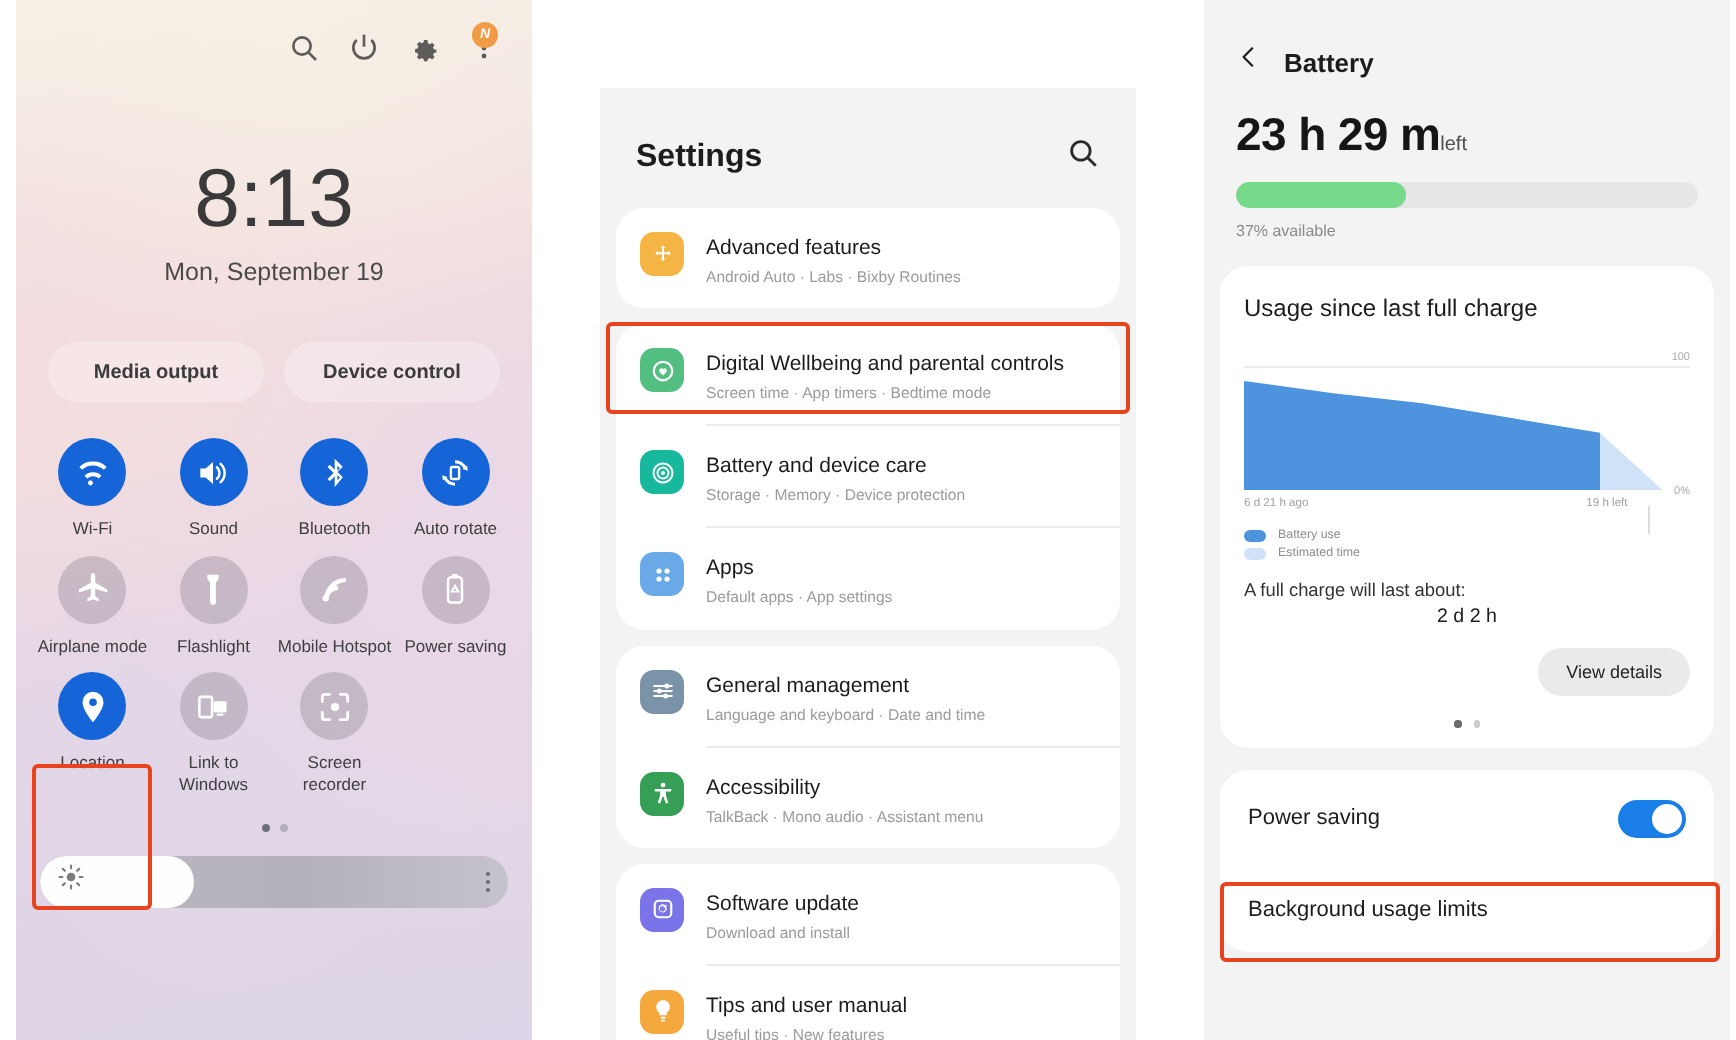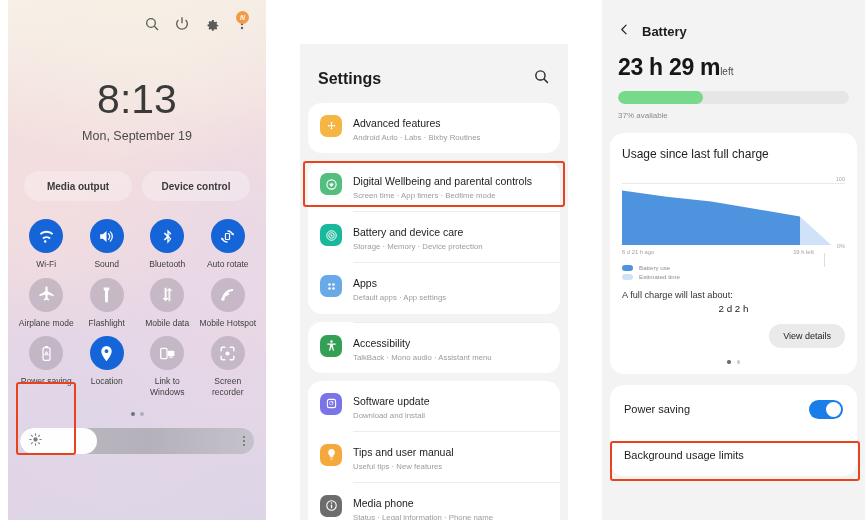--- a/index.html
+++ b/index.html
@@ -249,30 +249,20 @@
             <svg width="19" height="19" viewBox="0 0 24 24" fill="#ffffff">
               <path d="M8.4 3h7.2v2.6l-1.8 2.4v12.6a1.4 1.4 0 0 1-1.4 1.4h-.8a1.4 1.4 0 0 1-1.4-1.4V8L8.4 5.6V3z"></path>
               <g stroke="#fff" stroke-width="1.2" stroke-linecap="round">
                 <line x1="9.6" y1="4.3" x2="9.6" y2="5.1"></line>
                 <line x1="12" y1="4.3" x2="12" y2="5.1"></line>
                 <line x1="14.4" y1="4.3" x2="14.4" y2="5.1"></line>
               </g>
             </svg>
           </div>
           <div class="qs-label">Flashlight</div>
-        </div>
-        <div class="qs-tile">
-          <div class="qs-circle off">
-            <svg width="19" height="19" viewBox="0 0 24 24" fill="#ffffff">
-              <path d="M8.4 3.4v13.1H5.6l4 4.1 4-4.1h-2.8V3.4H8.4z"></path>
-              <path d="M15.6 20.6V7.5h2.8l-4-4.1-4 4.1h2.8v13.1h2.4z" opacity="0.85"></path>
-            </svg>
-          </div>
-          <div class="qs-label">Mobile
-data</div>
         </div>
         <div class="qs-tile">
           <div class="qs-circle off">
             <svg width="19" height="19" viewBox="0 0 24 24" fill="#ffffff">
               <path d="M5 19a14 14 0 0 1 14-14v2.6A11.4 11.4 0 0 0 7.6 19H5z"></path>
               <path d="M5 19a9 9 0 0 1 9-9v2.6A6.4 6.4 0 0 0 7.6 19H5z"></path>
               <circle cx="6.1" cy="17.9" r="2"></circle>
             </svg>
           </div>
           <div class="qs-label">Mobile
@@ -406,20 +396,37 @@
                   <circle cx="15.2" cy="8.8" r="2.1"></circle>
                   <circle cx="8.8" cy="15.2" r="2.1"></circle>
                   <circle cx="15.2" cy="15.2" r="2.1"></circle>
                 </g>
               </svg>
             </span>
             <span class="set-txt"><span class="set-name">Apps</span><span class="set-sub" style="display:block">Default apps  ·  App settings</span></span>
           </div>
         </div>
         <div class="set-card">
+          <div class="set-row">
+            <span class="set-ic" style="background:#7b93a8">
+              <svg width="15" height="15" viewBox="0 0 24 24">
+                <g stroke="#fff" stroke-width="1.7" stroke-linecap="round">
+                  <line x1="5" y1="8" x2="19" y2="8"></line>
+                  <line x1="5" y1="12" x2="19" y2="12"></line>
+                  <line x1="5" y1="16" x2="19" y2="16"></line>
+                </g>
+                <g fill="#fff">
+                  <circle cx="15" cy="8" r="2"></circle>
+                  <circle cx="9" cy="12" r="2"></circle>
+                  <circle cx="14" cy="16" r="2"></circle>
+                </g>
+              </svg>
+            </span>
+            <span class="set-txt"><span class="set-name">General management</span><span class="set-sub" style="display:block">Language and keyboard  ·  Date and time</span></span>
+          </div>
           <div class="set-div"></div>
           <div class="set-row">
             <span class="set-ic" style="background:#35a055">
               <svg width="15" height="15" viewBox="0 0 24 24">
                 <circle cx="12" cy="5.6" r="1.9" fill="#fff"></circle>
                 <path d="M5.4 8.8h13.2v1.9h-4.3v3l1.9 6.1-1.9.6-1.9-5.5h-0.8l-1.9 5.5-1.9-.6 1.9-6.1v-3H5.4V8.8z" fill="#fff"></path>
               </svg>
             </span>
             <span class="set-txt"><span class="set-name">Accessibility</span><span class="set-sub" style="display:block">TalkBack  ·  Mono audio  ·  Assistant menu</span></span>
           </div>

